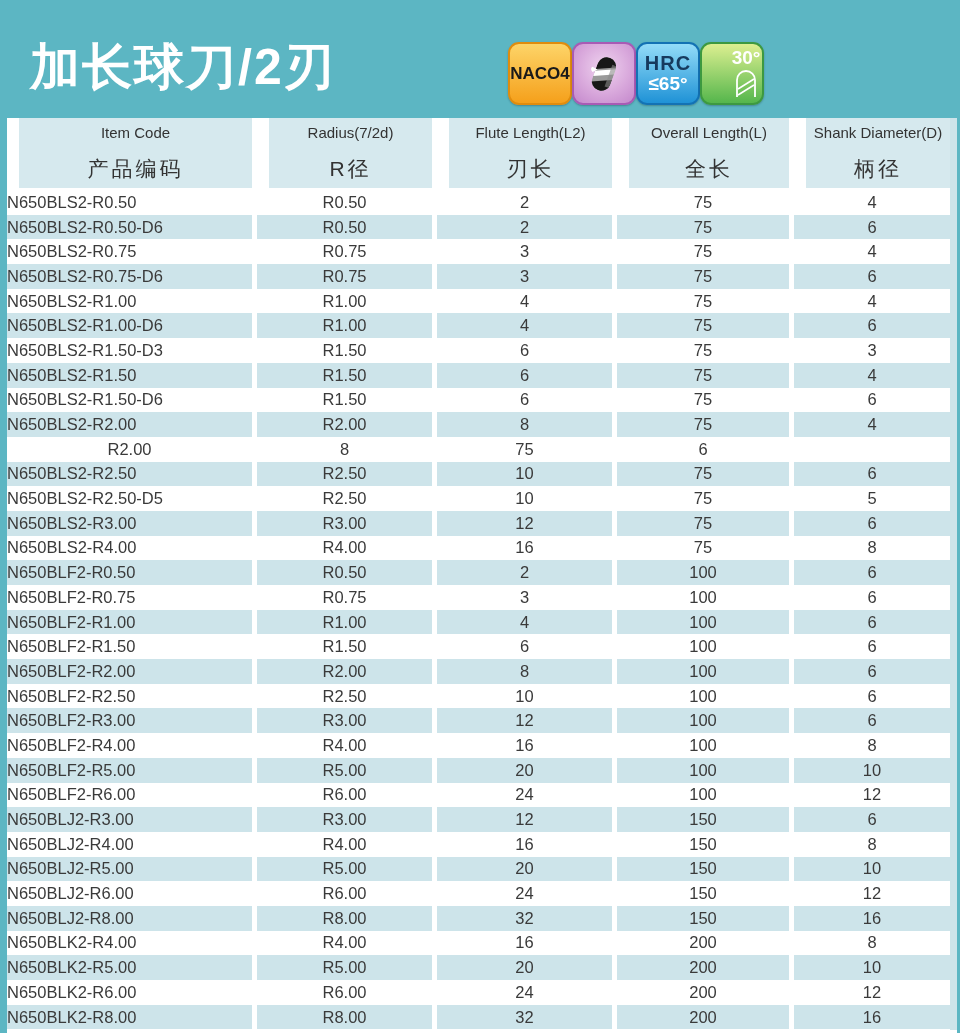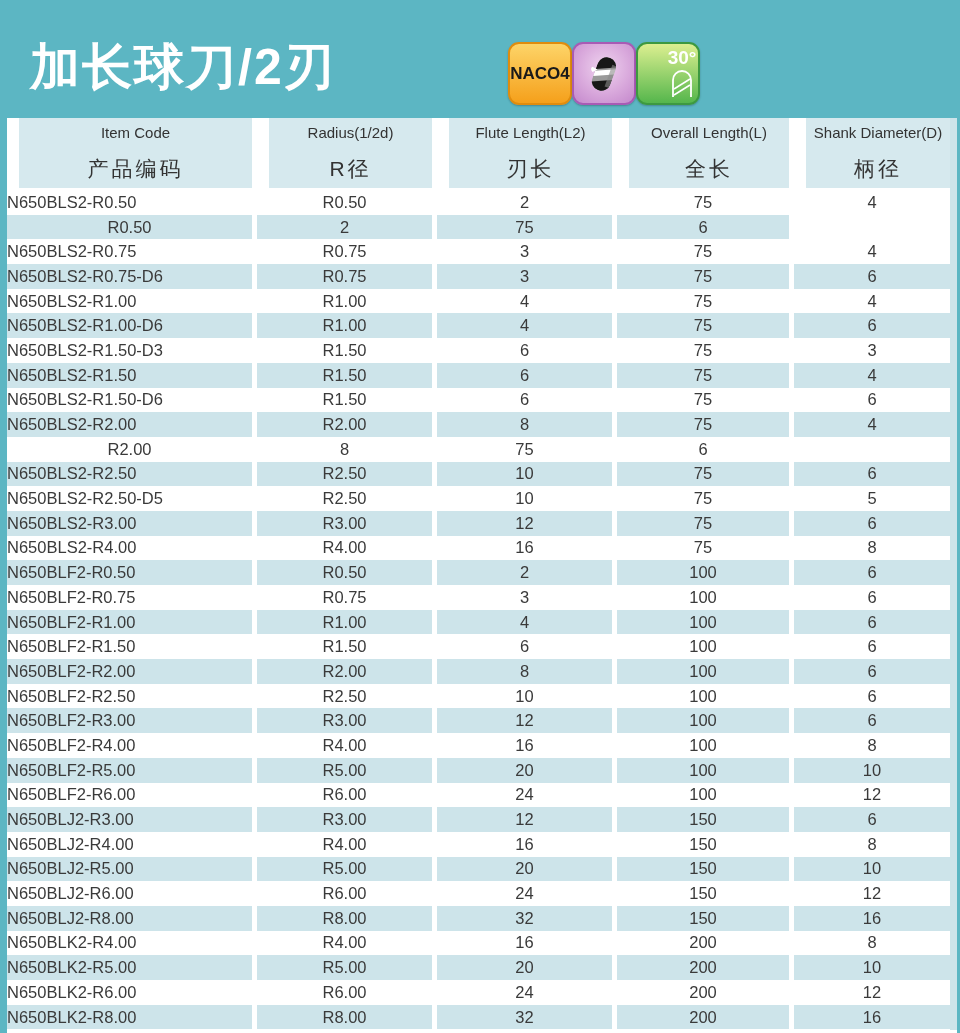--- a/index.html
+++ b/index.html
@@ -103,40 +103,44 @@
           <rect x="12" y="4" width="20" height="36" fill="#9a9a9a"></rect>
           <path d="M12 4 h20 v7 l-20 9 z" fill="#171717"></path>
           <path d="M12 22 l20 -9 v6 l-20 9 z" fill="#ffffff"></path>
           <path d="M12 34 l20 -9 v15 h-20 z" fill="#171717"></path>
           <rect x="27" y="10" width="5" height="24" fill="#8b8b8b" opacity="0.6"></rect>
         </g>
         <path d="M10 24 q-4 -2 -2 -5 l6 1 z" fill="#ffffff"></path>
       </g>
     </svg>
   </div>
+  <div class="badge badge-hrc">
+    <span class="hrc-top">HRC</span>
+    <span class="hrc-bottom">≤65°</span>
+  </div>
   <div class="badge badge-helix">
     <span class="deg">30°</span>
     <svg class="helix-svg" viewBox="0 0 26 30">
       <path d="M4 29 V12 a9 9 0 0 1 18 0 V29" fill="none" stroke="#ffffff" stroke-width="1.8"></path>
       <line x1="5" y1="21" x2="21" y2="11" stroke="#ffffff" stroke-width="1.6"></line>
       <line x1="5" y1="27" x2="21" y2="17" stroke="#ffffff" stroke-width="1.6"></line>
     </svg>
   </div>
 </div>
 
 <div class="table-wrap">
   <div class="right-strip"></div>
 
   <div class="grid-row thead">
     <div class="hcell">
       <span class="en">Item Code</span>
       <span class="zh">产品编码</span>
     </div>
     <div class="hcell">
-      <span class="en">Radius(1/2d)</span>
+      <span class="en">Radius(7/2d)</span>
       <span class="zh">R径</span>
     </div>
     <div class="hcell">
       <span class="en">Flute Length(L2)</span>
       <span class="zh">刃长</span>
     </div>
     <div class="hcell">
       <span class="en">Overall Length(L)</span>
       <span class="zh">全长</span>
     </div>
@@ -148,20 +152,21 @@
 
   <div>
       <div class="grid-row row">
         <div class="cell c0">N650BLS2-R0.50</div>
         <div class="cell c1">R0.50</div>
         <div class="cell c2">2</div>
         <div class="cell c3">75</div>
         <div class="cell c4">4</div>
       </div>
       <div class="grid-row row alt">
+        <div class="cell c0">N650BLS2-R0.50-D6</div>
         <div class="cell c1">R0.50</div>
         <div class="cell c2">2</div>
         <div class="cell c3">75</div>
         <div class="cell c4">6</div>
       </div>
       <div class="grid-row row">
         <div class="cell c0">N650BLS2-R0.75</div>
         <div class="cell c1">R0.75</div>
         <div class="cell c2">3</div>
         <div class="cell c3">75</div>

